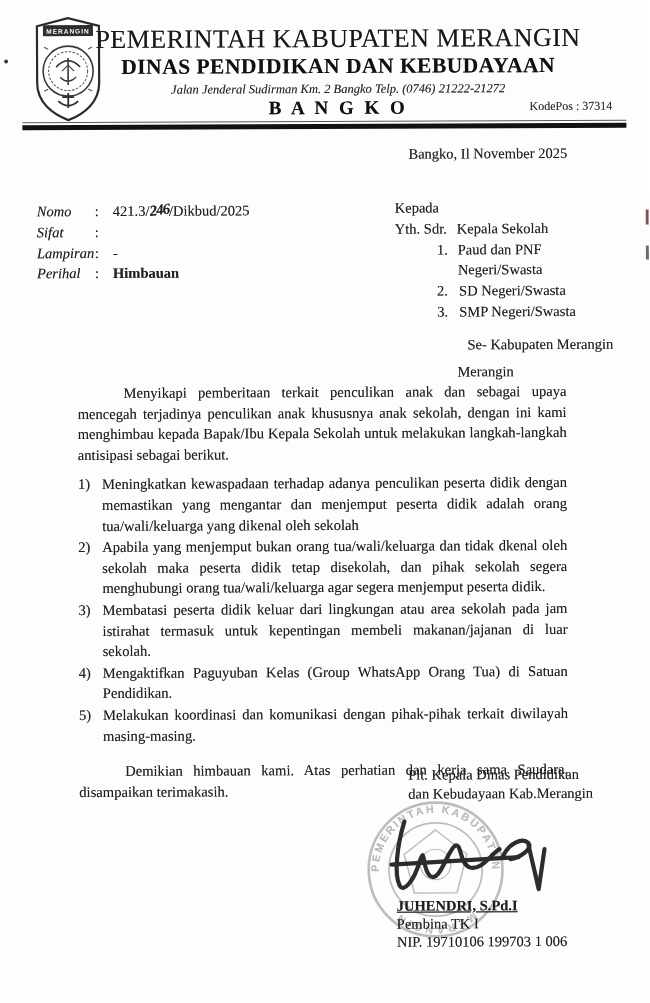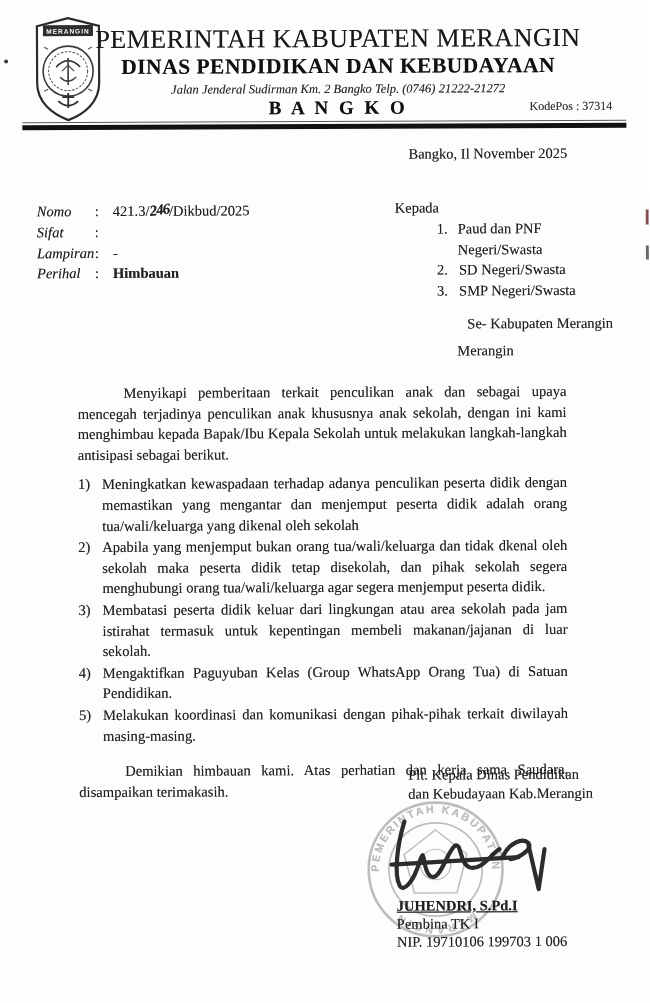--- a/index.html
+++ b/index.html
@@ -112,20 +112,24 @@
     </div>
     <div class="meta-row">
       <span class="meta-label">Perihal</span>
       <span class="meta-colon">:</span>
       <span class="meta-value bold">Himbauan</span>
     </div>
   </div>
 
   <div class="abs recipient">
     <div>Kepada</div>
+    <div class="yth-row">
+      <span class="yth-label">Yth. Sdr.</span>
+      <span>Kepala Sekolah</span>
+    </div>
     <div class="rec-items">
       <div class="rec-item">
         <span class="rec-num">1.</span>
         <span>Paud dan PNF Negeri/Swasta</span>
       </div>
       <div class="rec-item">
         <span class="rec-num">2.</span>
         <span>SD Negeri/Swasta</span>
       </div>
       <div class="rec-item">

